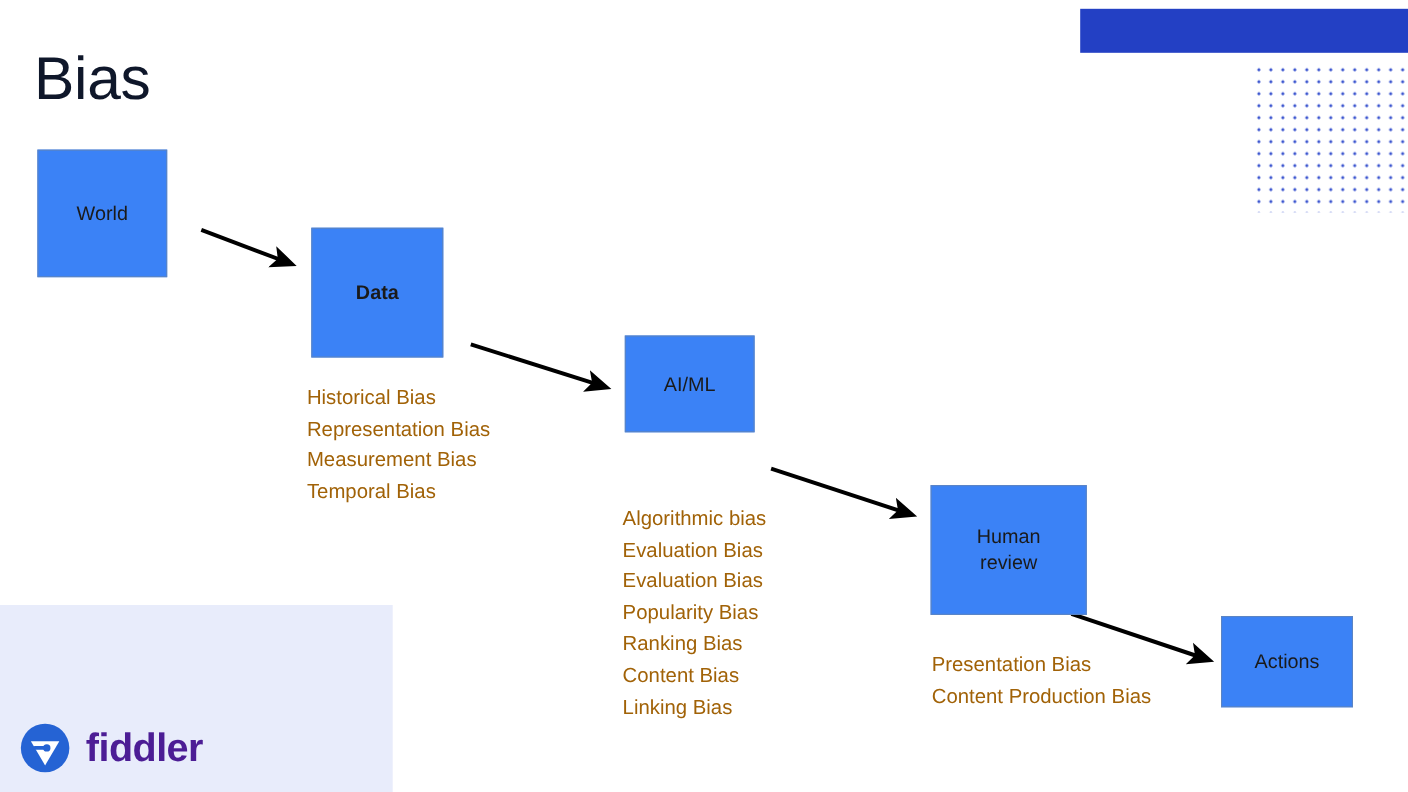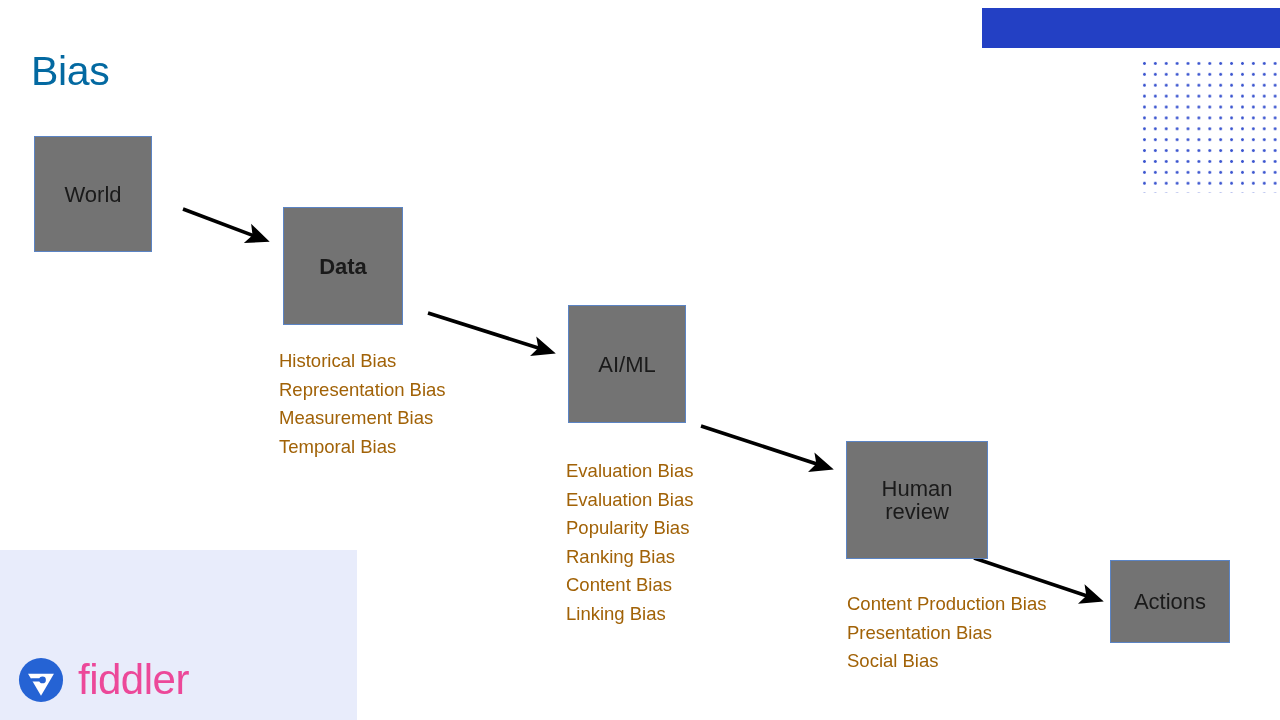--- a/index.html
+++ b/index.html
@@ -41,46 +41,46 @@
       radial-gradient(#3b55cf 1.2px, rgba(255,255,255,0) 1.6px);
     background-size: 10.9px 10.9px;
     background-position: 0 0;
   }
 
   
   .slide-title {
     position: absolute;
     left: 31px;
     top: 42px;
-    font-size: 41px;
+    font-size: 55px;
     line-height: 58px;
-    color: #0369a1;
+    color: #0f172a;
     font-weight: 400;
     letter-spacing: -0.3px;
     white-space: nowrap;
   }
 
   
   .node {
     position: absolute;
     border: 1.5px solid #5b84c4;
-    background: #737373;
+    background: #3b82f6;
     box-sizing: border-box;
     display: flex;
     align-items: center;
     justify-content: center;
     text-align: center;
     color: #1a1a1a;
-    font-size: 22px;
+    font-size: 18px;
     line-height: 23px;
     font-weight: 400;
   }
   .node-world   { left: 34px;   top: 136px; width: 118px; height: 116px; }
   .node-data    { left: 283px;  top: 207px; width: 120px; height: 118px; font-weight: bold; }
-  .node-aiml    { left: 568px;  top: 305px; width: 118px; height: 118px; }
+  .node-aiml    { left: 568px;  top: 305px; width: 118px; height: 88px; }
   .node-human   { left: 846px;  top: 441px; width: 142px; height: 118px; }
   .node-actions { left: 1110px; top: 560px; width: 120px; height: 83px; }
   .node-label { white-space: pre-line; }
 
   
   .arrow-layer {
     position: absolute;
     left: 0; top: 0;
     width: 1280px;
     height: 720px;
@@ -116,24 +116,24 @@
     display: flex;
     align-items: center;
     gap: 14px;
   }
   .brand-mark {
     width: 46px;
     height: 46px;
     flex: 0 0 auto;
   }
   .brand-word {
-    font-size: 42px;
+    font-size: 36px;
     line-height: 38px;
-    font-weight: normal;
-    color: #ec4899;
+    font-weight: bold;
+    color: #4c1d95;
     letter-spacing: -0.5px;
   }
 </style>
 </head>
 <body>
 
 <div id="slide">
 
   <div class="top-bar"></div>
   <div class="dot-grid"></div>
@@ -170,32 +170,32 @@
   </div>
 
   <div class="bias-list bias-data">
     <div>Historical Bias</div>
     <div>Representation Bias</div>
     <div>Measurement Bias</div>
     <div>Temporal Bias</div>
   </div>
 
   <div class="bias-list bias-model">
+    <div>Algorithmic bias</div>
     <div>Evaluation Bias</div>
     <div>Evaluation Bias</div>
     <div>Popularity Bias</div>
     <div>Ranking Bias</div>
     <div>Content Bias</div>
     <div>Linking Bias</div>
   </div>
 
   <div class="bias-list bias-human">
+    <div>Presentation Bias</div>
     <div>Content Production Bias</div>
-    <div>Presentation Bias</div>
-    <div>Social Bias</div>
   </div>
 
   <div class="brand-panel"></div>
   <div class="brand-lockup">
     <svg class="brand-mark" viewBox="0 0 48 48">
       <circle cx="24" cy="24" r="23" fill="#2563d4"></circle>
       <path d="M10.5 17.5 L37.5 17.5 L24 40.5 Z" fill="#ffffff"></path>
       <rect x="12.5" y="22.2" width="13" height="3.4" rx="1.7" fill="#2563d4"></rect>
       <circle cx="25.6" cy="23.9" width="4" r="3.5" fill="#2563d4"></circle>
     </svg>

